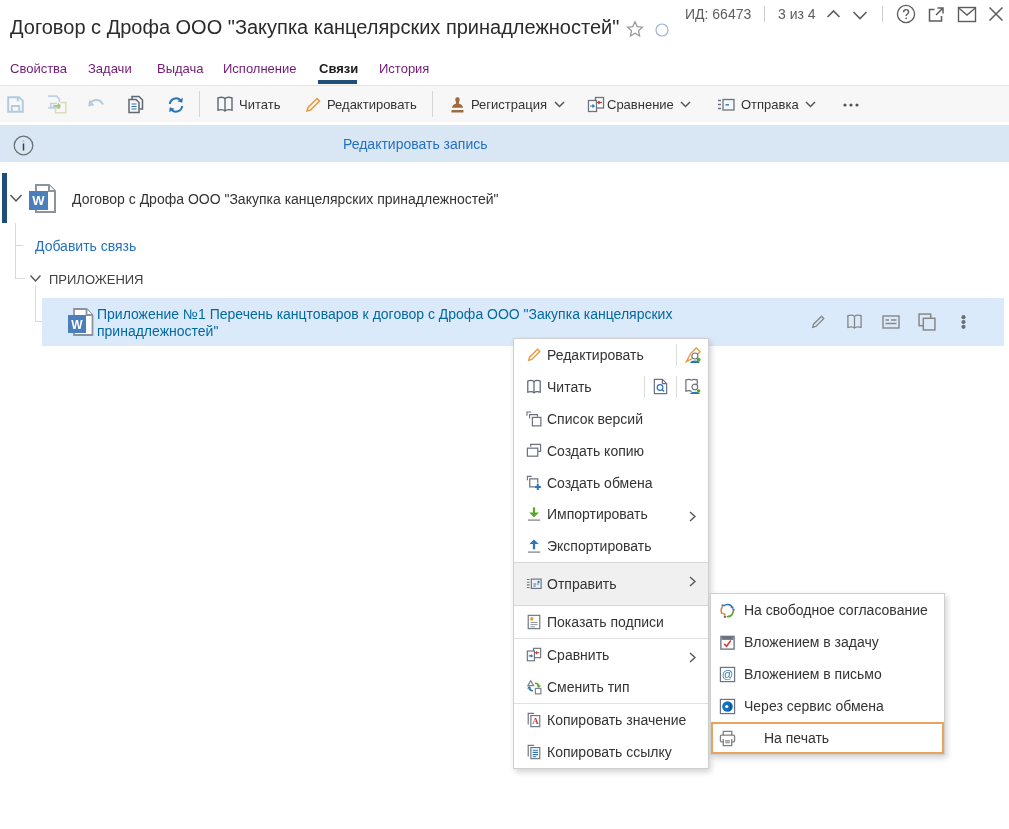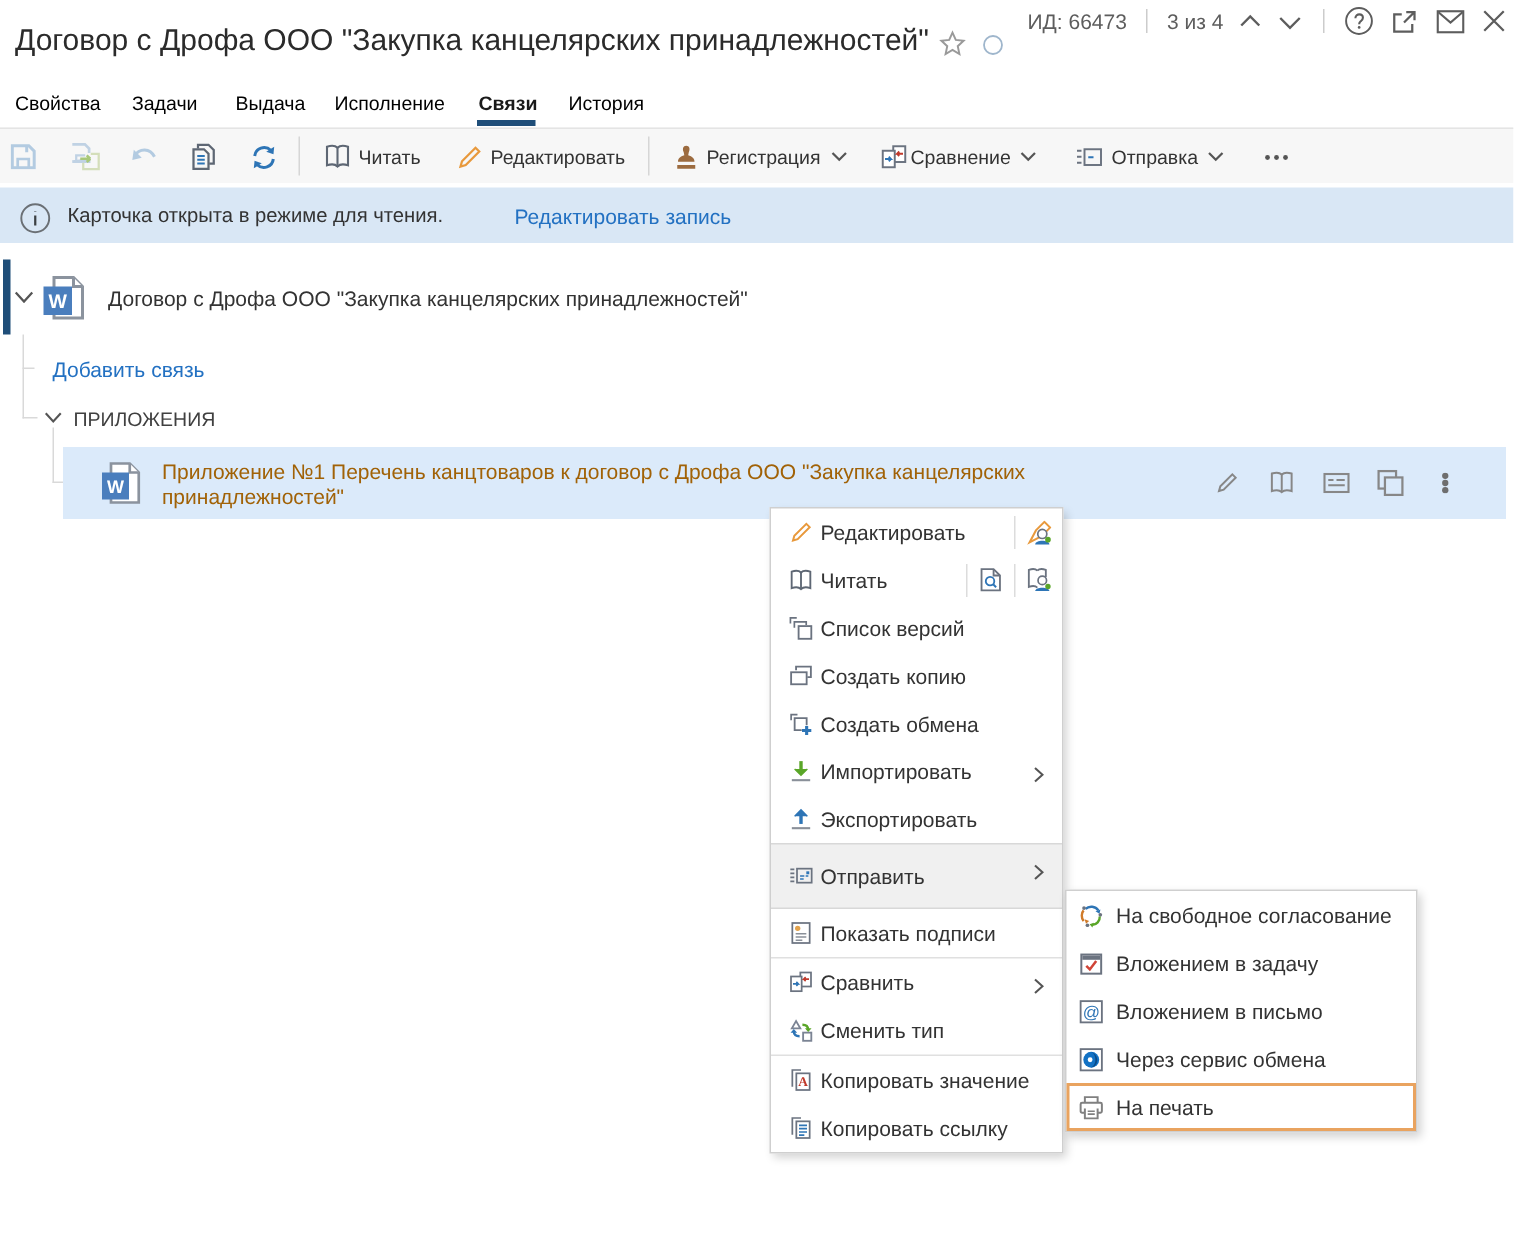--- a/index.html
+++ b/index.html
@@ -7,21 +7,21 @@
   font-family:"Liberation Sans", sans-serif; color:#333; }
 .abs { position:absolute; }
 #page { position:relative; width:1009px; height:829px; }
 
 
 #title { left:10px; top:16px; font-size:20px; color:#2b2b2b; white-space:nowrap; }
 .hr { position:absolute; color:#5d5d5d; font-size:14px; white-space:nowrap; }
 .vsep { position:absolute; width:1px; height:16px; background:#ccc; top:6px; }
 
 
-.tab { position:absolute; top:60.5px; font-size:13px; color:#000000; white-space:nowrap; }
+.tab { position:absolute; top:60.5px; font-size:13px; color:#701a75; white-space:nowrap; }
 .tab.active { color:#1a1a1a; font-weight:bold; }
 #tabline { left:318px; top:80px; width:39px; height:3.5px; background:#1f4e79; }
 
 
 #toolbar { left:0; top:85px; width:1009px; height:37px; background:#f7f7f7; border-top:1px solid #e4e4e4; font-size:13px; color:#333; }
 .tbtn { position:absolute; top:0; height:37px; display:flex; align-items:center; }
 .tsep { position:absolute; width:1px; height:26px; background:#d6d6d6; top:5px; }
 
 
 #infobar { left:0; top:125px; width:1009px; height:37px; background:#d9e7f5; font-size:13.5px; color:#333; }
@@ -43,21 +43,21 @@
 .mi .ic { width:16px; height:16px; margin-left:12px; margin-right:5px; flex:none; }
 .mi .lbl { white-space:nowrap; }
 .mi .arr { position:absolute; right:12px; top:11px; }
 .msep { height:1px; background:#e0e0e0; }
 .mi.hl { background:#f0f0f0; border-top:1px solid #d8d8d8; border-bottom:1px solid #d8d8d8; height:44px; }
 .righticons { position:absolute; right:0; top:0; height:32px; display:flex; align-items:center; }
 .ricon { width:17px; height:17px; margin-right:7px; }
 .risep { width:1px; height:22px; background:#dcdcdc; margin-right:7px; }
 #submenu .mi { height:32px; }
 #submenu .mi .ic { width:17px; height:17px; margin-left:8px; margin-right:8px; }
-#naprint { outline:2px solid #e9a35f; outline-offset:-2px; }
+#naprint { outline:2px solid #e9a35f; outline-offset:-2px;gap:20px; }
 </style>
 </head>
 <body>
 <div id="page">
 
   <div class="abs" id="title">Договор с Дрофа ООО "Закупка канцелярских принадлежностей"</div>
   <svg class="abs" style="left:626px;top:20px" width="18" height="18" viewBox="0 0 18 18">
     <path d="M9 1.8 L11.2 6.6 16.4 7.2 12.5 10.8 13.6 16 9 13.3 4.4 16 5.5 10.8 1.6 7.2 6.8 6.6 Z" fill="none" stroke="#9a9a9a" stroke-width="1.3"></path>
   </svg>
   <svg class="abs" style="left:655px;top:23px" width="14" height="14" viewBox="0 0 14 14">
@@ -190,21 +190,20 @@
           <circle cx="14" cy="19" r="1.6" fill="#555"></circle>
         </svg>
       </span>
   </div>
 
   <div class="abs" id="infobar">
     <svg class="abs" style="left:13px;top:10px" width="21" height="21" viewBox="0 0 21 21">
         <circle cx="10.5" cy="10.5" r="9.3" fill="none" stroke="#6b7075" stroke-width="1.3"></circle>
         <path d="M10.5 5.8 V6.2 M10.5 8.6 V15.4" stroke="#3c4043" stroke-width="1.5"></path>
       </svg>
-    <span class="abs" style="left:45px;top:11px">Карточка открыта в режиме для чтения.</span>
     <a href="#" class="abs" style="left:343px;top:11px">Редактировать запись</a>
   </div>
 
   <div class="abs" id="navybar"></div>
   <svg class="abs" style="left:9px;top:193px" width="14" height="10" viewBox="0 0 14 10">
       <path d="M1.5 2 L7 8 L12.5 2" fill="none" stroke="#555" stroke-width="1.5"></path>
     </svg>
 
   <svg class="abs" style="left:28px;top:183px" width="30" height="32" viewBox="0 0 30 32">
     <path d="M8 2 H21 L27 8 V29 H8 Z" fill="#fff" stroke="#8b939e" stroke-width="2"></path>
@@ -225,21 +224,21 @@
   <div class="abs treeline" style="left:35px;top:285px;width:1px;height:37px"></div>
   <div class="abs treeline" style="left:35px;top:321px;width:7px;height:1px"></div>
 
   <div class="abs" id="selrow">
     <svg class="abs" style="left:25px;top:9px" width="28" height="31" viewBox="0 0 28 31">
       <path d="M7 2 H19.5 L25.5 8 V28 H7 Z" fill="#fff" stroke="#8b939e" stroke-width="1.8"></path>
       <path d="M19.5 2 L19.5 8 H25.5" fill="#fff" stroke="#8b939e" stroke-width="1.8"></path>
       <rect x="1" y="8" width="18" height="18" fill="#4a7ebd"></rect>
       <text x="10" y="21.5" font-size="12" font-weight="bold" fill="#fff" text-anchor="middle" font-family="Liberation Sans">W</text>
     </svg>
-    <div class="abs" style="left:66px;top:8px;width:600px;font-size:14px;line-height:17px;color:#a16207">Приложение №1 Перечень канцтоваров к договор с Дрофа ООО "Закупка канцелярских принадлежностей"</div>
+    <div class="abs" style="left:55px;top:8px;width:600px;font-size:14px;line-height:17px;color:#0369a1">Приложение №1 Перечень канцтоваров к договор с Дрофа ООО "Закупка канцелярских принадлежностей"</div>
     <svg class="abs" style="left:768px;top:16px" width="16" height="16" viewBox="0 0 18 18">
         <path d="M3 15 L4 11.5 L13 2.5 L15.5 5 L6.5 14 Z" fill="none" stroke="#878787" stroke-width="1.5"></path>
       </svg>
     <svg class="abs" style="left:804px;top:16px" width="17" height="16" viewBox="0 0 18 17">
         <path d="M9 2.5 C7.5 1 4.5 1 2 1.8 V14.2 C4.5 13.4 7.5 13.4 9 15 C10.5 13.4 13.5 13.4 16 14.2 V1.8 C13.5 1 10.5 1 9 2.5 Z" fill="none" stroke="#878787" stroke-width="1.4"></path>
         <path d="M9 2.5 V15" stroke="#878787" stroke-width="1.4"></path>
       </svg>
     <svg class="abs" style="left:840px;top:17px" width="18" height="14" viewBox="0 0 18 14">
         <rect x="1" y="1" width="16" height="12" fill="none" stroke="#878787" stroke-width="1.4"></rect>
         <path d="M3.5 5 H7 M9 5 H14.5 M3.5 8.5 H14.5" stroke="#878787" stroke-width="1.3"></path>

